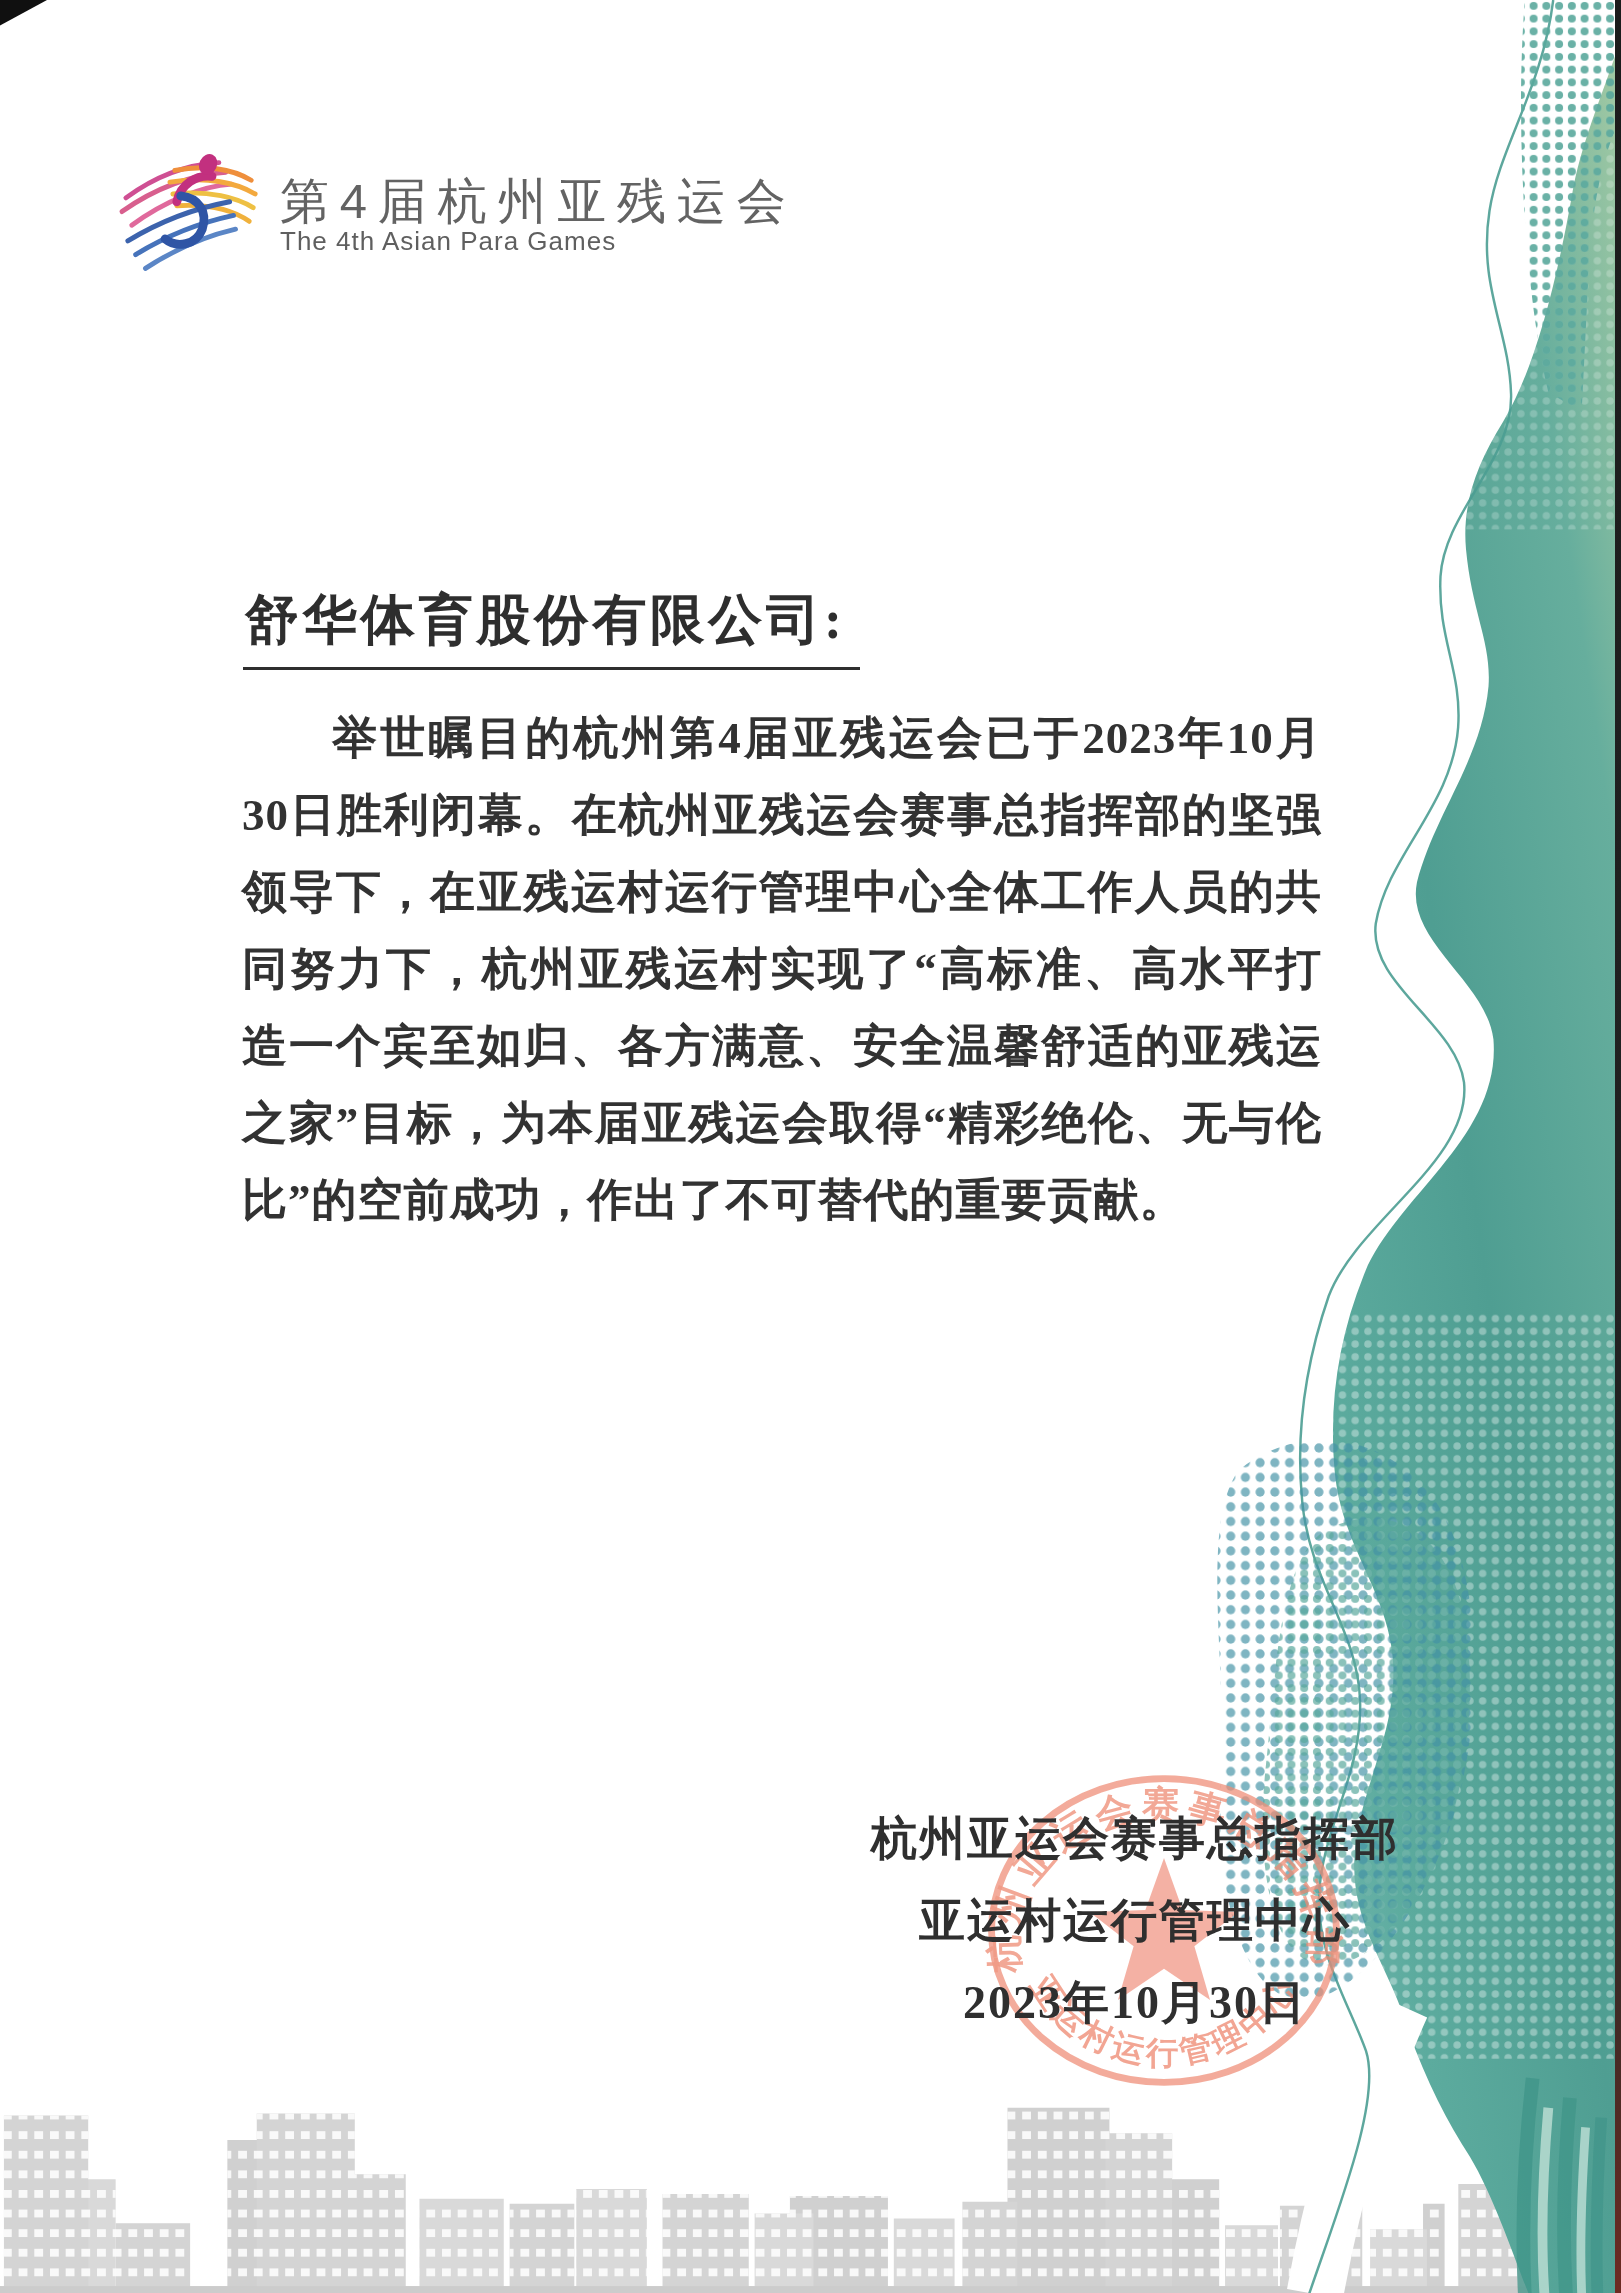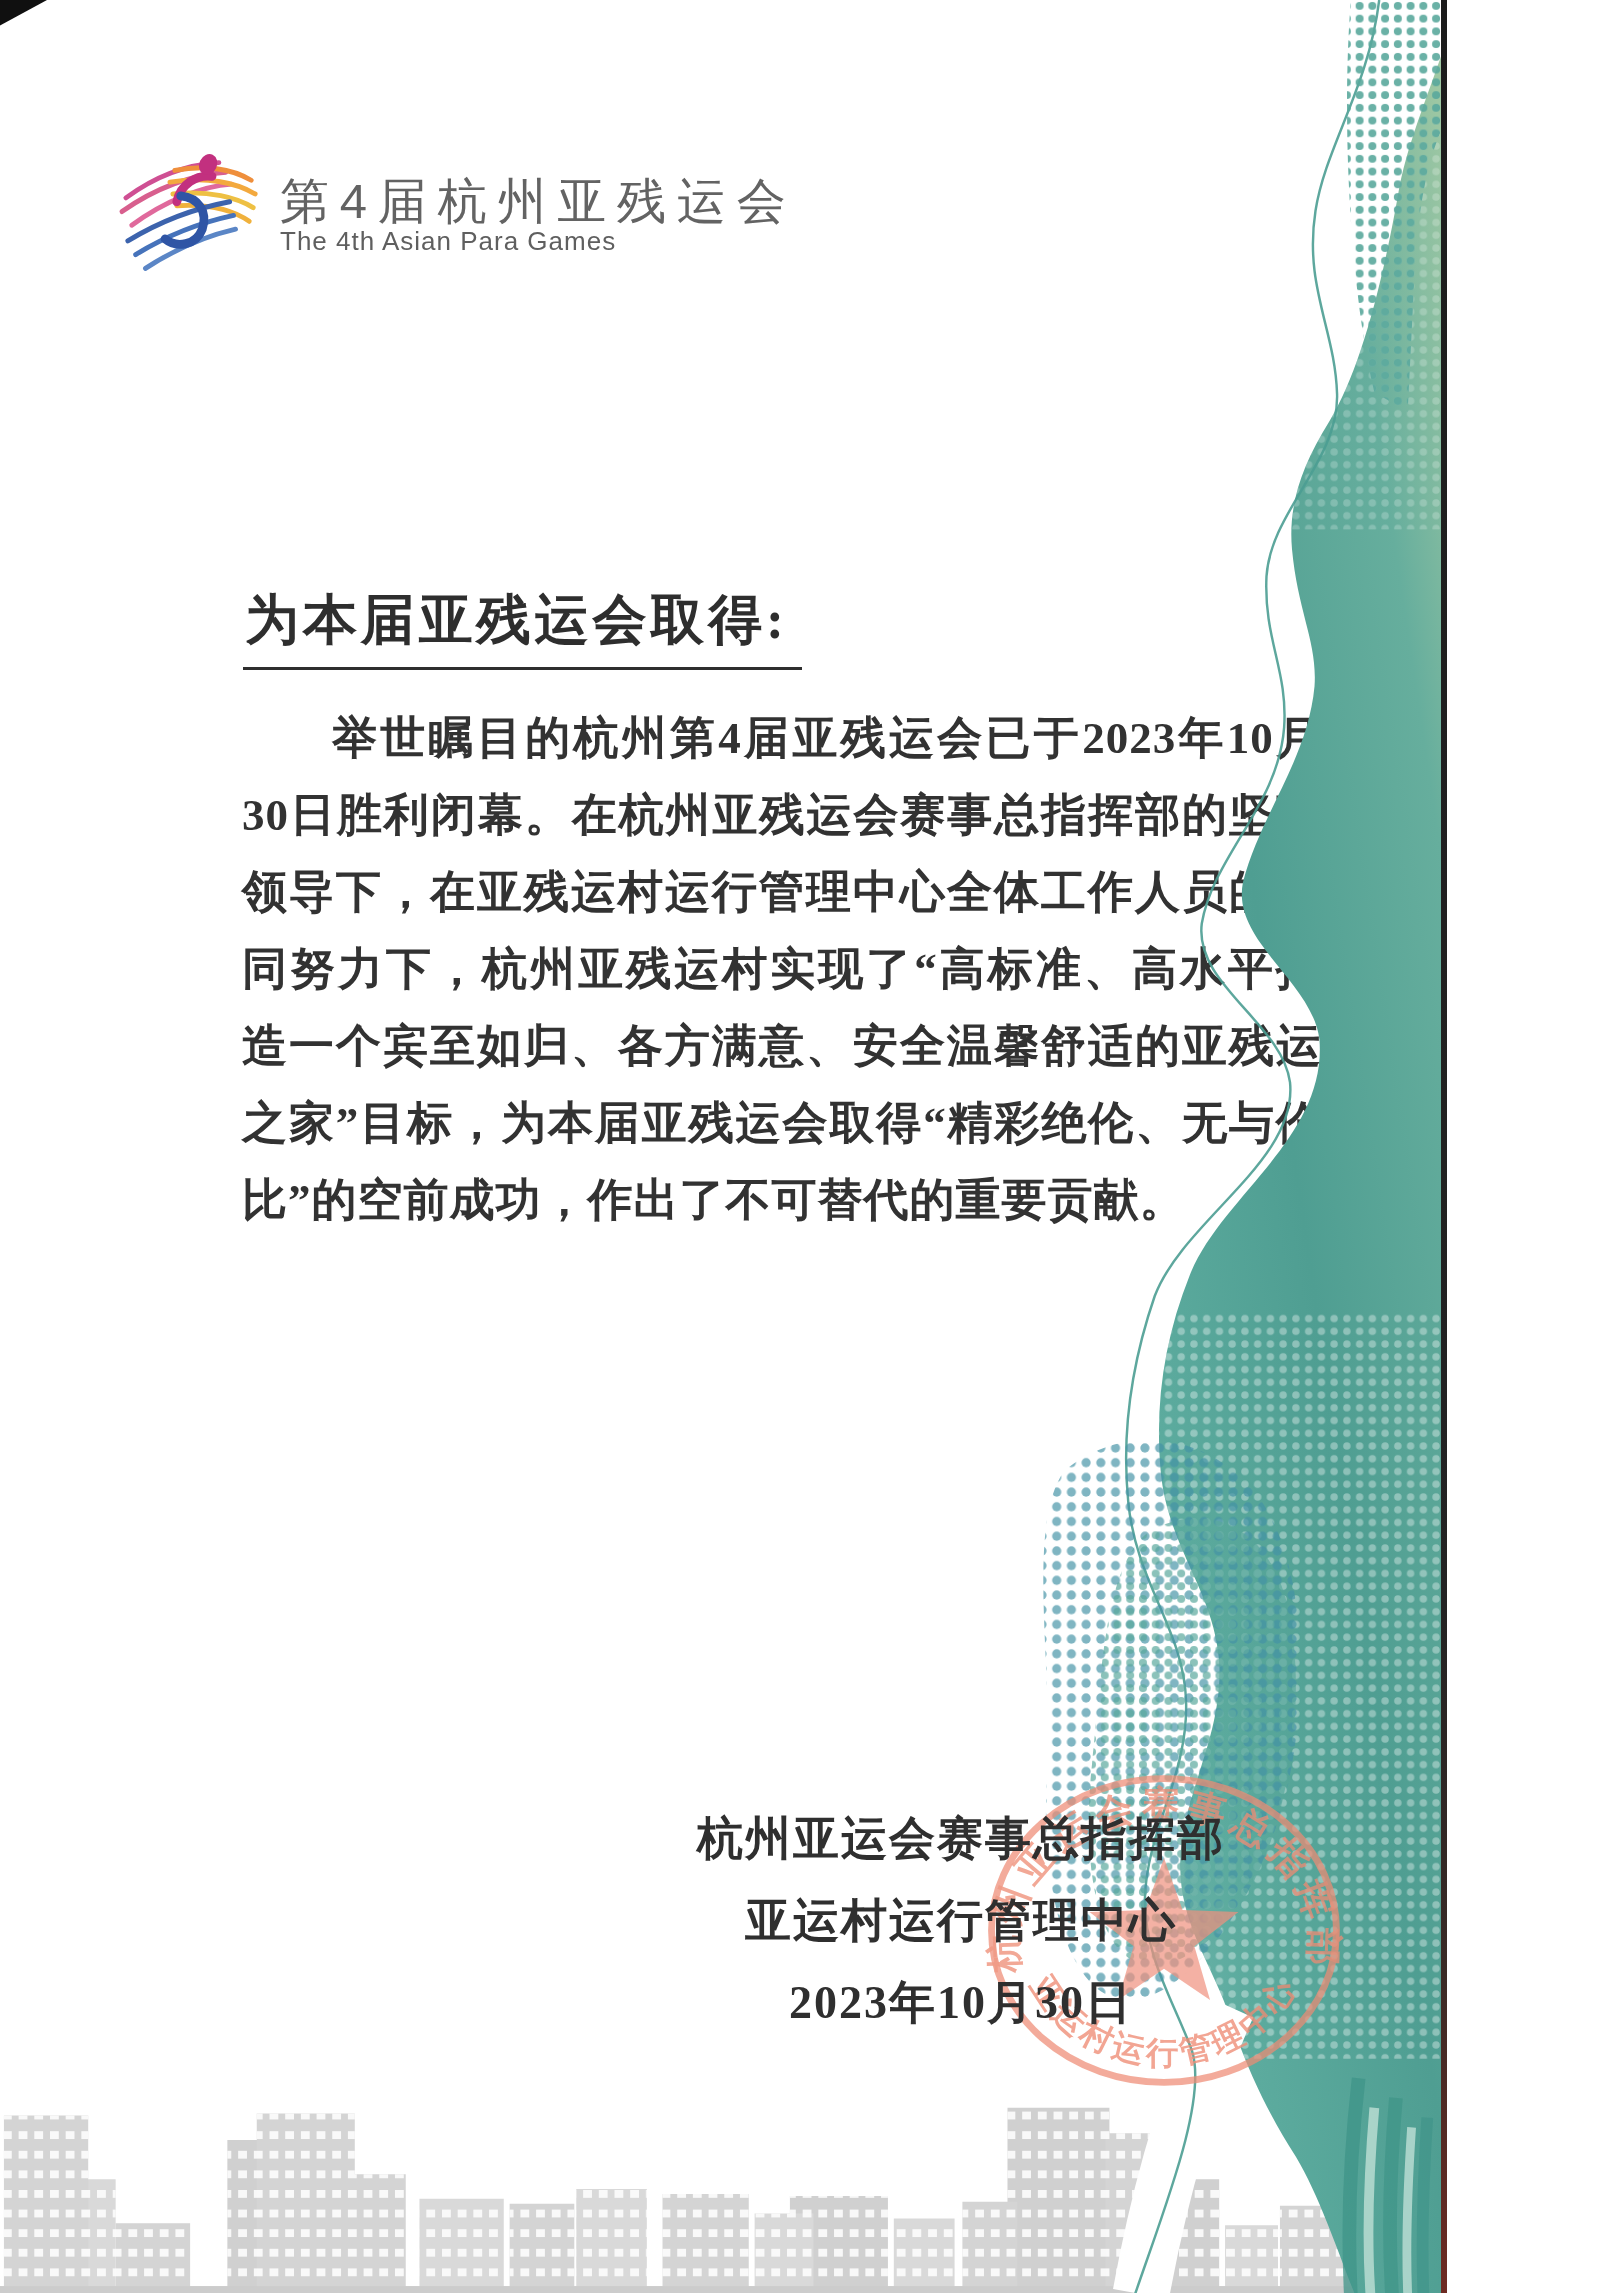--- a/index.html
+++ b/index.html
@@ -1,17 +1,17 @@
 <!DOCTYPE html>
 <html><head>
 <meta charset="utf-8">
 <style>
   html,body{margin:0;padding:0;background:#ffffff;}
   .page{
-    position:relative;width:1447px;height:2294px;background:#ffffff;overflow:hidden;
+    position:relative;width:1621px;height:2294px;background:#ffffff;overflow:hidden;
     font-family:"Liberation Serif","DejaVu Serif",serif;
   }
   
   .logo-mark{position:absolute;left:116px;top:145px;width:149px;height:139px;}
   .org-cn{
     position:absolute;left:280px;top:169px;
     font-family:"Liberation Sans","DejaVu Sans",sans-serif;
     font-size:49px;color:#636363;letter-spacing:10.8px;font-weight:500;white-space:nowrap;
   }
   .org-en{
@@ -141,21 +141,21 @@
       <path d="M62,58 C66,40 82,30 98,32" stroke="#c2307f" stroke-width="9"></path>
       <path d="M66,52 C84,54 94,68 88,86 C82,102 62,106 50,96" stroke="#2f55a5" stroke-width="9"></path>
     </g>
     <ellipse cx="94" cy="20" rx="9" ry="11" fill="#c2307f" transform="rotate(25 94 20)"></ellipse>
   </svg>
 
   <div class="org-cn">第4届杭州亚残运会</div>
   <div class="org-en">The 4th Asian Para Games</div>
 
 
-  <div class="recipient">为本届亚残运会取得:</div>
+  <div class="recipient">舒华体育股份有限公司:</div>
 
   <div class="body-text">
     <p>举世瞩目的杭州第4届亚残运会已于2023年10月30日胜利闭幕。在杭州亚残运会赛事总指挥部的坚强领导下，在亚残运村运行管理中心全体工作人员的共同努力下，杭州亚残运村实现了“高标准、高水平打造一个宾至如归、各方满意、安全温馨舒适的亚残运之家”目标，为本届亚残运会取得“精彩绝伦、无与伦比”的空前成功，作出了不可替代的重要贡献。</p>
   </div>
 
   <svg class="stamp" viewBox="0 0 400 360" aria-hidden="true">
     <defs>
       <path id="sealTopArc" d="M62,248 A150,132 0 1 1 338,248" fill="none"></path>
       <path id="sealBottomArc" d="M70,246 A146,128 0 0 0 330,246" fill="none"></path>
     </defs>

